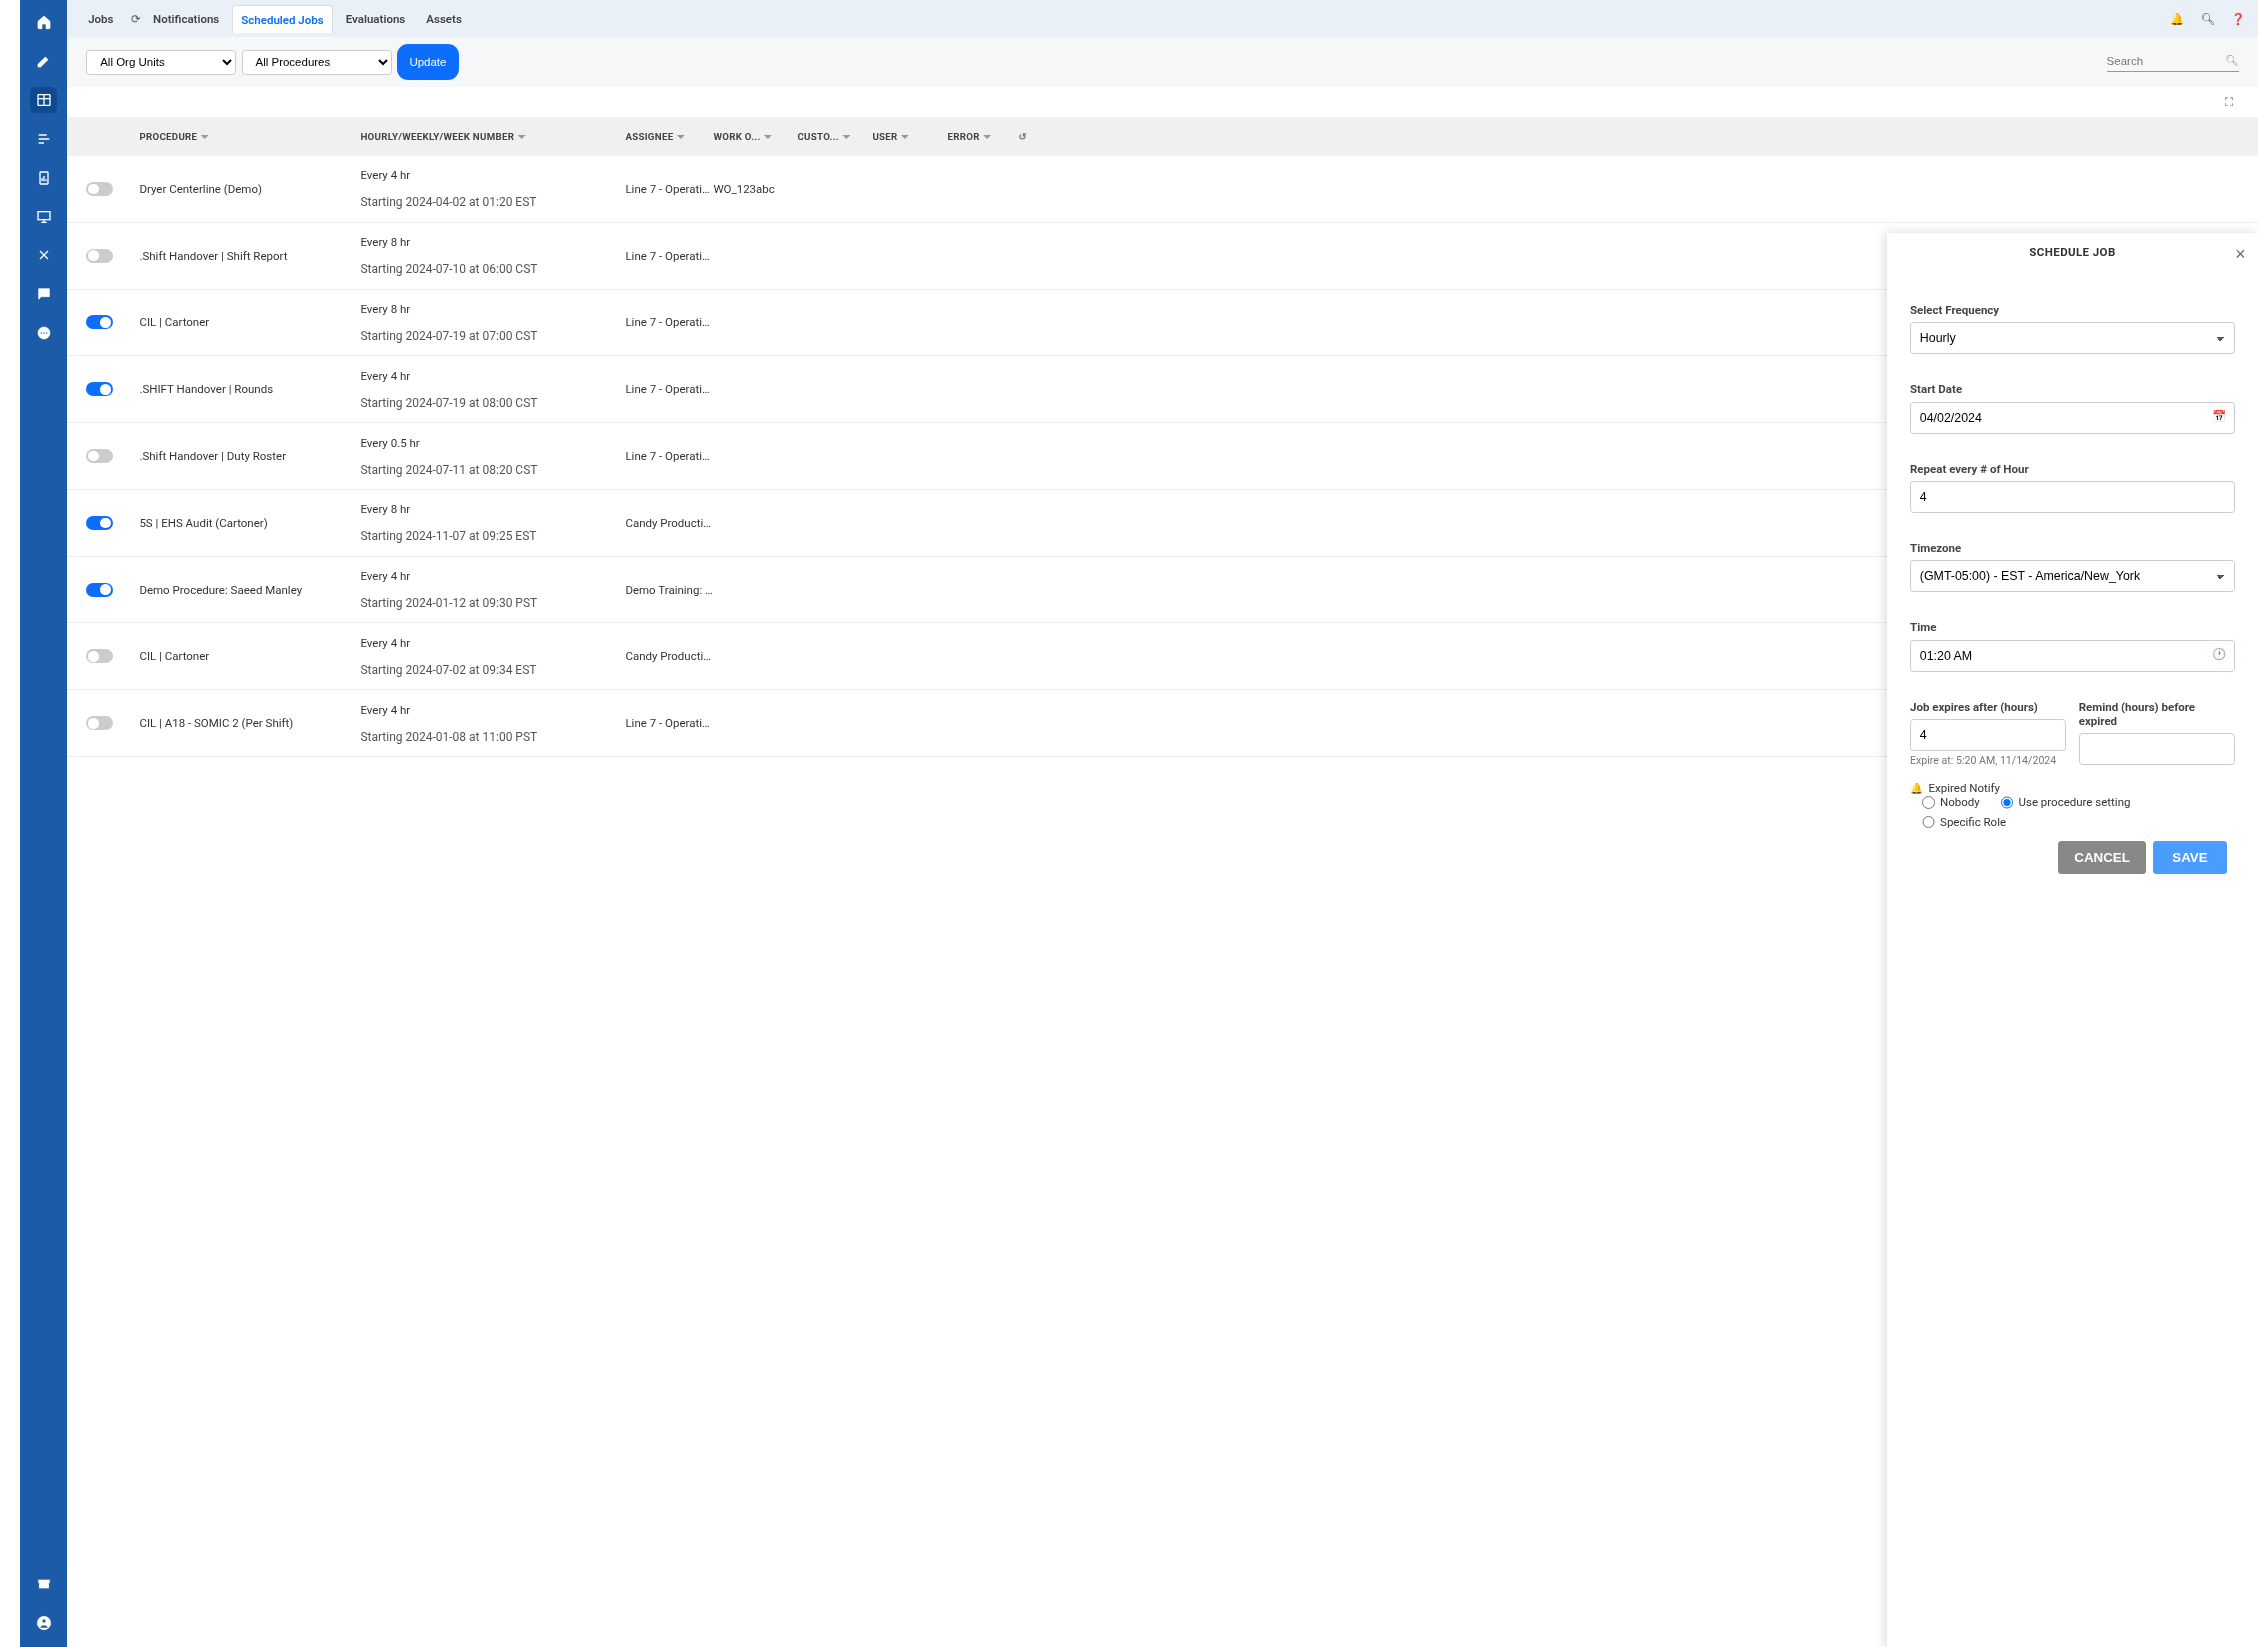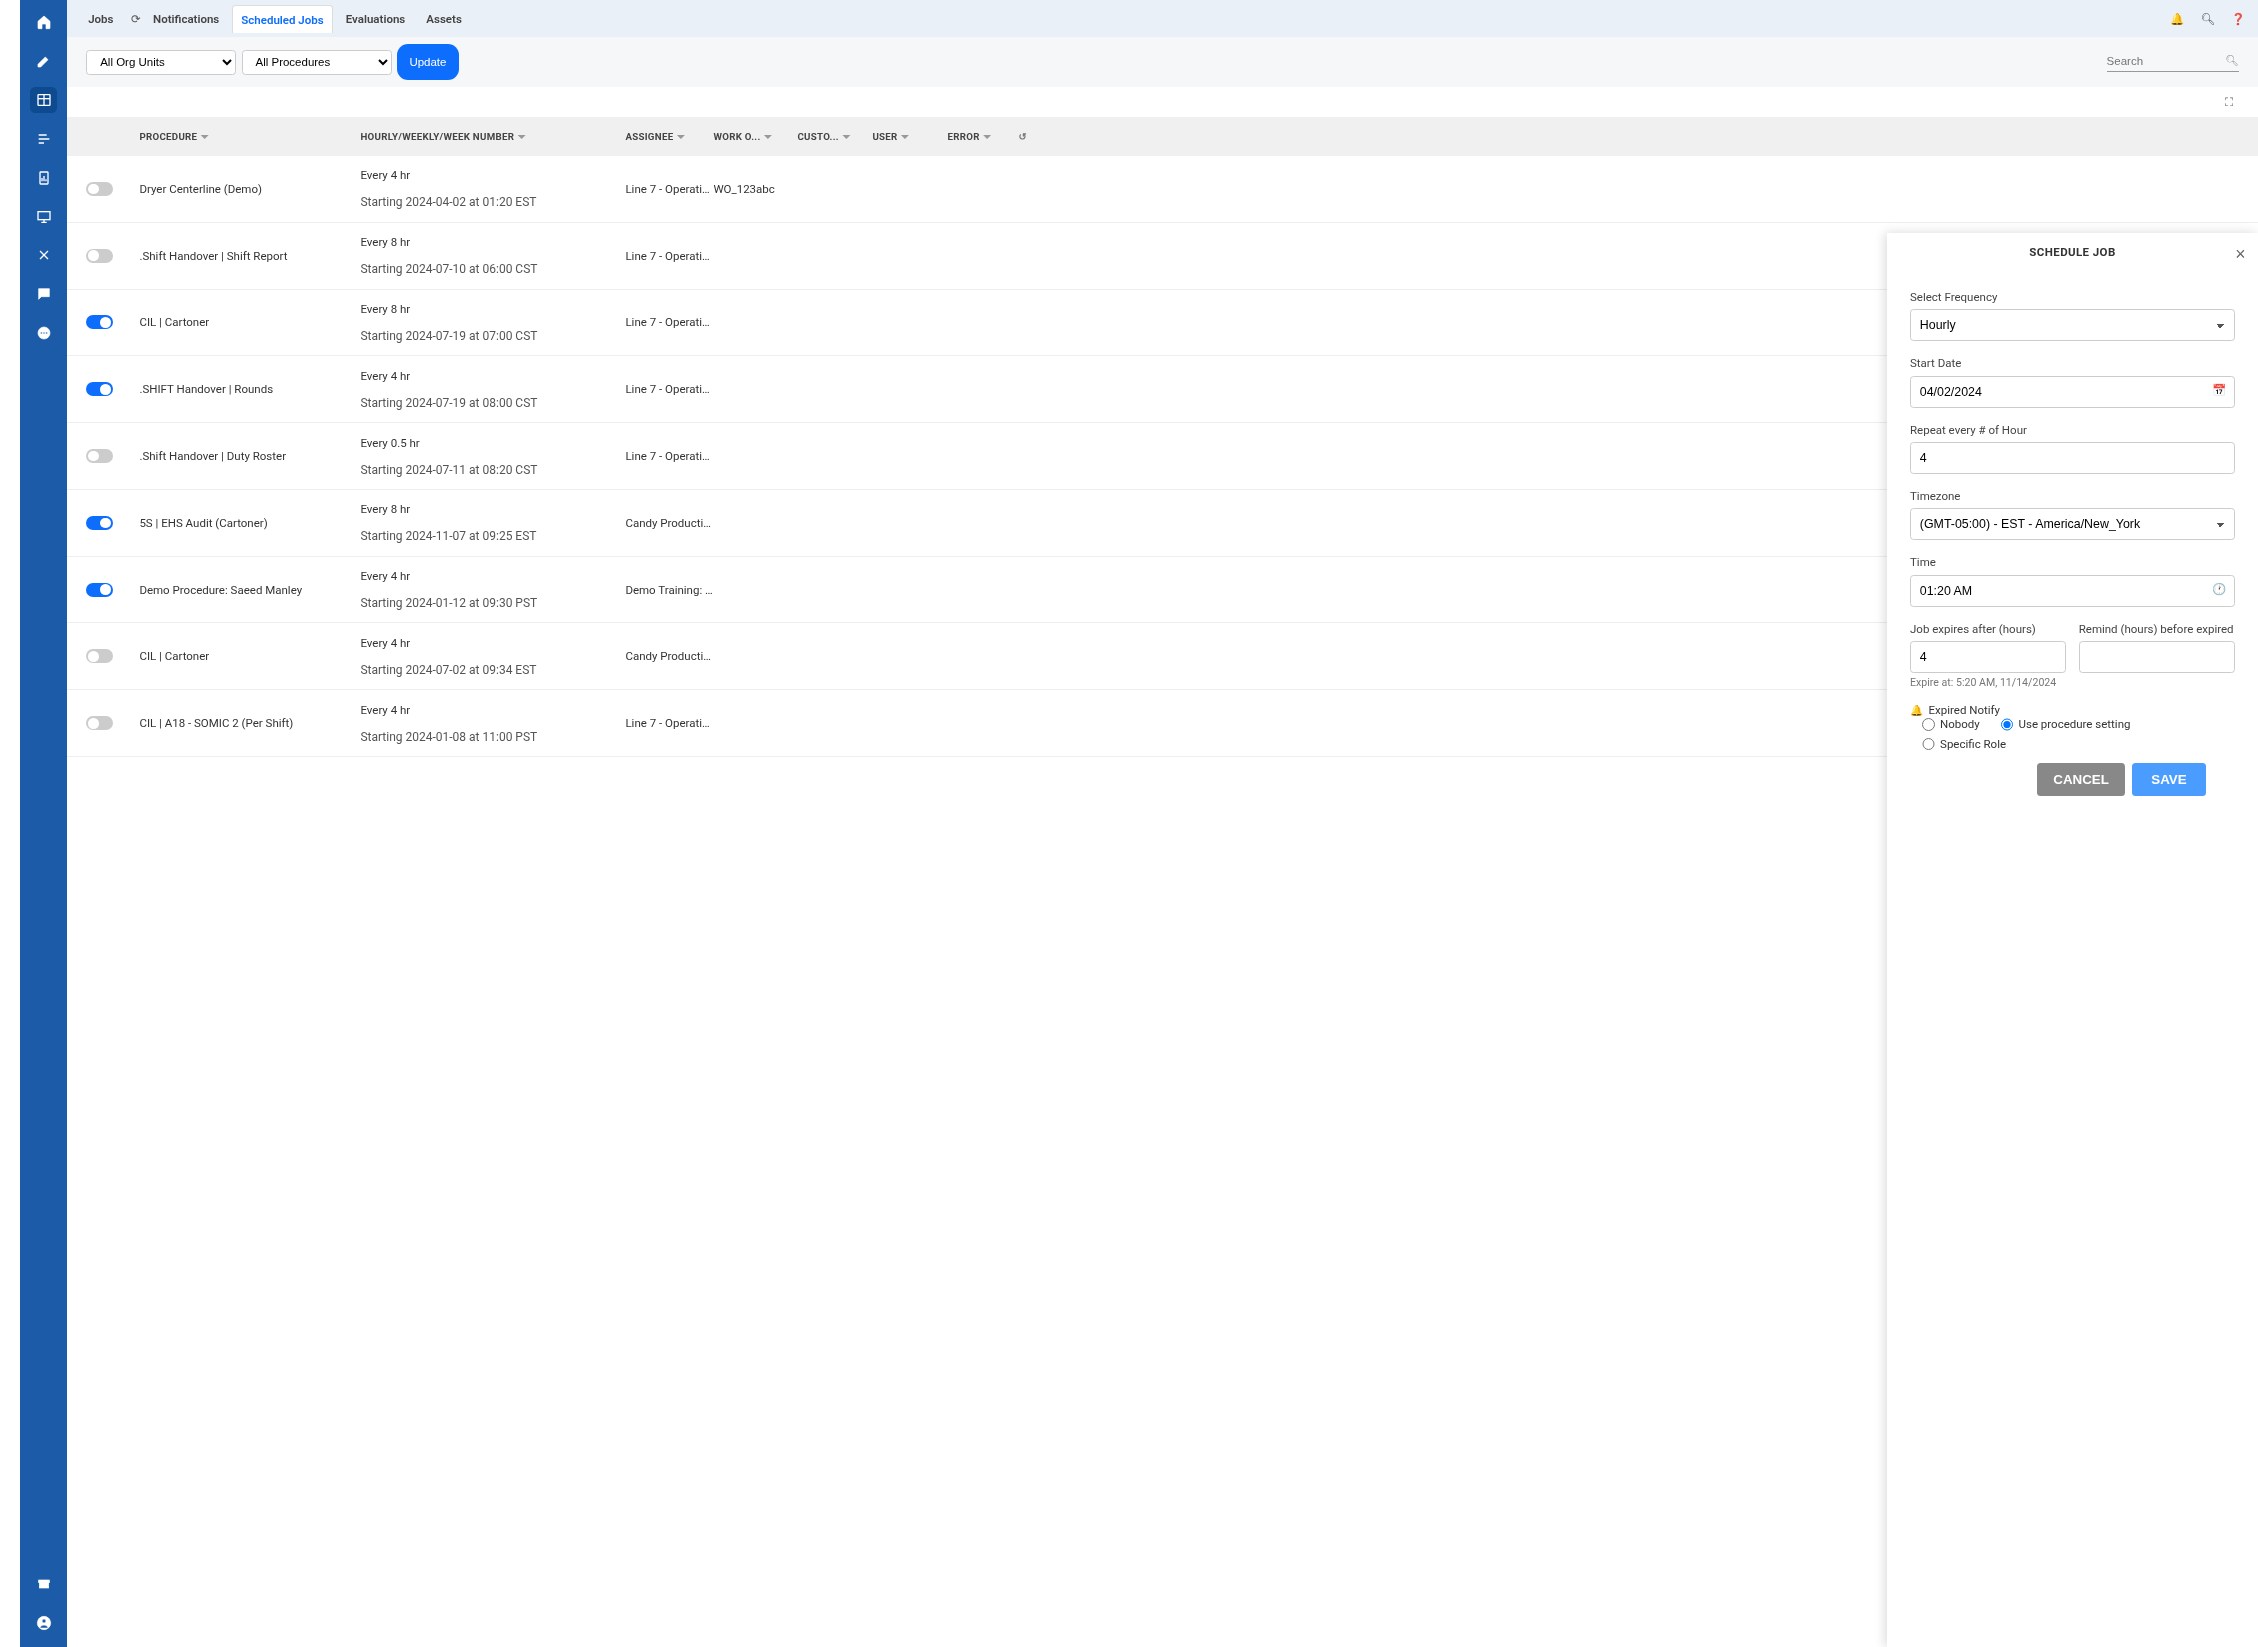--- a/index.html
+++ b/index.html
@@ -40,32 +40,32 @@
 .toggle { width: 26.5px; height: 14px; border-radius: 8.8px; position: relative; background: #ccc; cursor: pointer; }
 .toggle.on { background: #0d6efd; }
 .toggle .knob { position: absolute; width: 10.6px; height: 10.6px; background: #fff; border-radius: 50%; top: 1.8px; left: 1.8px; transition: left .15s; }
 .toggle.on .knob { left: 14px; }
 .reset-ic { color: #777; cursor: pointer; text-align: right; }
 .drawer { position: fixed; right: 0; top: 233px; bottom: 0; width: 371px; background: #fff; box-shadow: -1.8px 0 10.6px rgba(0,0,0,0.15); display: flex; flex-direction: column; z-index: 100; }
 .drawer-header { display: flex; align-items: center; justify-content: center; padding: 12.4px 16px 7px; position: relative; }
 .drawer-header h3 { font-size: 11.5px; font-weight: 700; letter-spacing: 0.4px; color: #333; }
 .drawer-close { position: absolute; right: 12.4px; top: 10.6px; font-size: 17.6px; color: #666; cursor: pointer; background: none; border: none; }
 .drawer-body { flex: 1; overflow: auto; padding: 8.8px 23px 0; }
-.form-label { font-size: 11.5px; color: #444; margin-top: 15px; display: block; }
+.form-label { font-size: 11.5px; color: #444; margin-top: 28px; display: block; font-weight: bold; }
 .form-control { width: 100%; border: 0.9px solid #ccc; border-radius: 3.5px; height: 32px; padding: 0 8.8px; font-size: 12.4px; margin-top: 5.3px; background: #fff; }
 select.form-control { appearance: none; background-image: linear-gradient(45deg, transparent 50%, #555 50%), linear-gradient(135deg, #555 50%, transparent 50%); background-position: calc(100% - 14px) 13.2px, calc(100% - 9.7px) 13.2px; background-size: 4.4px 4.4px, 4.4px 4.4px; background-repeat: no-repeat; }
 .form-row { display: flex; gap: 12.4px; }
 .form-row > div { flex: 1; }
 .hint { font-size: 10.6px; color: #777; margin-top: 3.5px; }
 .notify-header { display: flex; align-items: center; gap: 5.3px; margin-top: 14px; font-size: 11.5px; color: #333; }
 .bell-ic { font-size: 10.6px; }
 .radio-group { display: flex; gap: 17.6px; margin-left: 12.4px; flex-wrap: wrap; }
 .radio-opt { display: flex; align-items: center; gap: 5.3px; font-size: 11.5px; color: #333; }
 .radio-opt input[type=radio] { width: 12.4px; height: 12.4px; }
-.drawer-footer { padding: 12.4px 0 16px 0; display: flex; justify-content: flex-end; gap: 7px; border-top: none; margin-right: 29px; }
+.drawer-footer { padding: 12.4px 0 16px 0; display: flex; justify-content: flex-end; gap: 7px; border-top: none; margin-right: 8px; }
 .btn-cancel { background: #888; color: #fff; border: none; padding: 8.8px 16px; font-weight: 600; border-radius: 3.5px; cursor: pointer; }
 .btn-save { background: #4a9cff; color: #fff; border: none; padding: 8.8px 19.4px; font-weight: 600; border-radius: 3.5px; cursor: pointer; }
 </style>
 </head>
 <body>
 
 <div class="app">
   <div class="side-rail">
     <div class="rail-icon">
         <svg viewBox="0 0 24 24">

